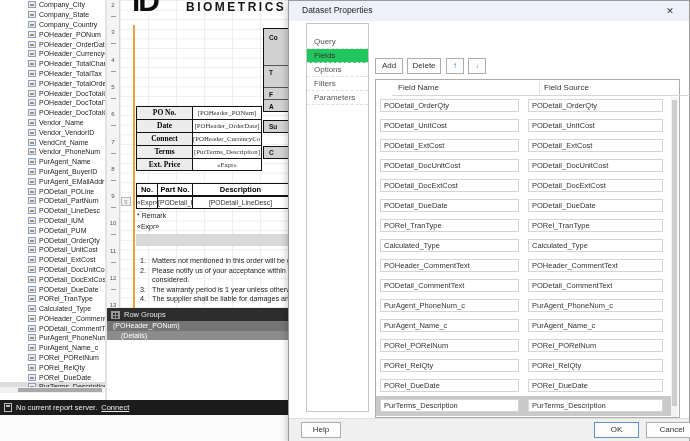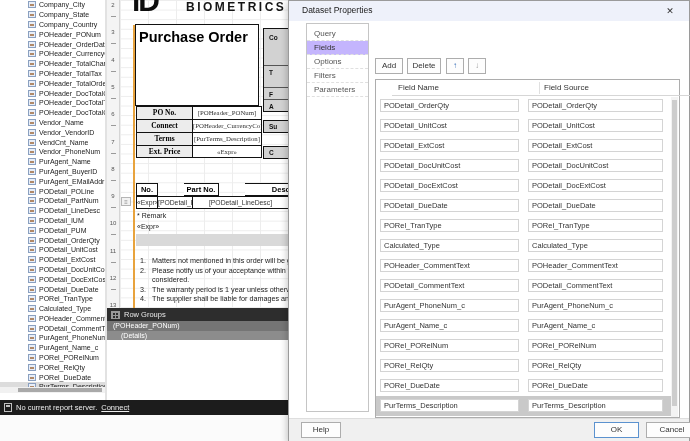--- a/index.html
+++ b/index.html
@@ -32,21 +32,21 @@
   .po-title { position:absolute; left:3px; top:4px; font-size:14.5px; font-weight:bold; color:#000; white-space:nowrap; }
   .rightcol-box { position:absolute; left:143px; top:28px; width:27px; height:84px; border:1px solid #111; background:#d2d2d2; }
   .rc-label { position:absolute; left:5px; font-size:6.5px; font-weight:bold; color:#111; }
   .rc-sep { position:absolute; left:0; width:100%; height:1px; background:#555; }
   .rc-cell { position:absolute; left:143px; width:27px; height:13px; border:1px solid #111; background:#d2d2d2; font-size:6.5px; font-weight:bold; color:#111; padding:2px 0 0 5px; }
   .info-table { position:absolute; left:16px; top:106px; width:126px;font-family:Liberation Serif, serif; }
   .info-row { display:flex; height:13px; }
   .info-label { width:57px; border:1px solid #111; border-bottom:none; background:#ececec; font-size:7.5px; font-weight:bold; color:#000; text-align:center; line-height:12px; }
   .info-value { width:69px; border:1px solid #111; border-bottom:none; border-left:none; background:#fff; font-size:6.8px; color:#333; text-align:center; line-height:12px; white-space:nowrap; overflow:hidden; }
   .info-row:last-child .info-label, .info-row:last-child .info-value { border-bottom:1px solid #111; }
-  .detail-head { position:absolute; left:16px; top:183px; display:flex; height:13px;gap:26px; }
+  .detail-head { position:absolute; left:16px; top:183px; display:flex; height:13px; }
   .detail-row { position:absolute; left:16px; top:196px; display:flex; height:13px; }
   .dcell { border:1px solid #111; border-left:none; font-size:7.5px; font-weight:bold; text-align:center; line-height:12px; background:#fff; white-space:nowrap; overflow:hidden; }
   .dcell:first-child { border-left:1px solid #111; }
   .dcell.val { font-weight:normal; font-size:6.8px; color:#333; }
   .row-handle { position:absolute; left:1px; top:197px; width:10px; height:9px; border:1px solid #b5b5b5; background:#f2f2f2; font-size:6px; color:#8a8a8a; line-height:8px; text-align:center; }
   .remark { position:absolute; left:17px; top:212px; font-size:7px; color:#222; }
   .expr2 { position:absolute; left:17px; top:223px; font-size:7px; color:#222; }
   .gray-band { position:absolute; left:16px; top:234px; width:153px; height:12px; background:#d9d9d9; }
   .notes { position:absolute; left:20px; top:256px; width:148px; font-size:7.2px; color:#222; }
   .note-line { display:flex; height:9.6px; white-space:nowrap; overflow:hidden; }
@@ -67,23 +67,23 @@
   .server-icon { width:8px; height:9px; border:1px solid #c0c0c0; position:relative; }
   .server-icon::after { content:""; position:absolute; left:1px; top:1px; width:4px; height:2px; background:#c0c0c0; }
   .status-link { color:#ededed; text-decoration:underline; cursor:pointer; }
   .below-status { position:absolute; left:0; top:415px; width:288px; height:26px; background:#fbfbfb; }
 
   
   .dialog { position:absolute; left:288px; top:0; width:402px; height:441px; background:#ffffff; border:1px solid #9a9a9a; box-shadow:-2px 2px 6px rgba(0,0,0,.18); }
   .dlg-titlebar { position:absolute; left:0; top:0; width:100%; height:20px; background:#eef1fa; }
   .dlg-title { position:absolute; left:13px; top:4px; font-size:8.5px; color:#1a1a1a; }
   .dlg-close { position:absolute; right:12px; top:3px; width:14px; height:14px; font-size:9px; color:#333; text-align:center; line-height:14px; cursor:pointer; }
-  .dlg-nav { position:absolute; left:17px; top:22px; width:63px; height:389px; border:1px solid #c5c5c5; background:#fff; padding-top:3px; }
+  .dlg-nav { position:absolute; left:17px; top:22px; width:63px; height:389px; border:1px solid #c5c5c5; background:#fff; padding-top:11px; }
   .nav-item { height:14px; line-height:14px; padding-left:7px; font-size:8px; color:#555; border-bottom:1px dashed #e0e0e0; cursor:pointer; }
-  .nav-item.selected { background:#c4b5fd; color:#333; }
+  .nav-item.selected { background:#22c55e; color:#333; }
   .dlg-heading { position:absolute; left:86px; top:27px; font-size:9.5px; color:#404040; }
   .btn { position:absolute; height:16px; background:#fdfdfd; border:1px solid #adadad; font-size:8px; color:#333; text-align:center; line-height:14px; cursor:pointer; font-family:"Liberation Sans", sans-serif; }
   .btn-add { left:86px; top:57px; width:28px; }
   .btn-del { left:118px; top:57px; width:34px; }
   .btn-up { left:157px; top:57px; width:18px; color:#3a70b8; font-weight:bold; }
   .btn-down { left:179px; top:57px; width:18px; color:#9a9a9a; font-weight:bold; }
   .fields-table { position:absolute; left:86px; top:78px; width:305px; height:339px; border:1px solid #adadad; background:#fff; }
   .ft-header { position:absolute; left:16px; top:0; width:100%; height:16px; border-bottom:1px solid #d6d6d6; }
   .ft-h1 { position:absolute; left:6px; top:3px; font-size:8px; color:#333; }
   .ft-h2 { position:absolute; left:152px; top:3px; font-size:8px; color:#333; }
@@ -298,42 +298,43 @@
       <div class="ruler-tick" style="top: 289px;"></div>
       <div class="ruler-num" style="top: 302.3px;">13</div>
       <div class="ruler-tick" style="top: 316.3px;"></div>
     </div>
 
   <div class="design">
     <div class="logo-mark">iD</div>
     <div class="logo-text">BIOMETRICS</div>
     <div class="sel-line"></div>
 
-    <div class="title-box">
-      <div class="po-title">Purchase Order</div>
-    </div>
 
     <div class="rightcol-box" id="rightcol">
         <div class="rc-sep" style="top: 36px;"></div>
         <div class="rc-sep" style="top: 58px;"></div>
         <div class="rc-sep" style="top: 70px;"></div>
         <div class="rc-label" style="top: 5px;">Co</div>
         <div class="rc-label" style="top: 40px;">T</div>
         <div class="rc-label" style="top: 62px;">F</div>
         <div class="rc-label" style="top: 74px;">A</div>
       </div>
     <div class="rc-cell" style="top:120px;">Su</div>
     <div class="rc-cell" style="top:146px;">C</div>
 
     <div class="info-table" id="info-table">
         <div class="info-row">
           <div class="info-label">PO No.</div>
           <div class="info-value">[POHeader_PONum]</div>
         </div>
         <div class="info-row">
+          <div class="info-label">Date</div>
+          <div class="info-value">[POHeader_OrderDate]</div>
+        </div>
+        <div class="info-row">
           <div class="info-label">Connect</div>
           <div class="info-value">[POHeader_CurrencyCo]</div>
         </div>
         <div class="info-row">
           <div class="info-label">Terms</div>
           <div class="info-value">[PurTerms_Description]</div>
         </div>
         <div class="info-row">
           <div class="info-label">Ext. Price</div>
           <div class="info-value">«Expr»</div>

